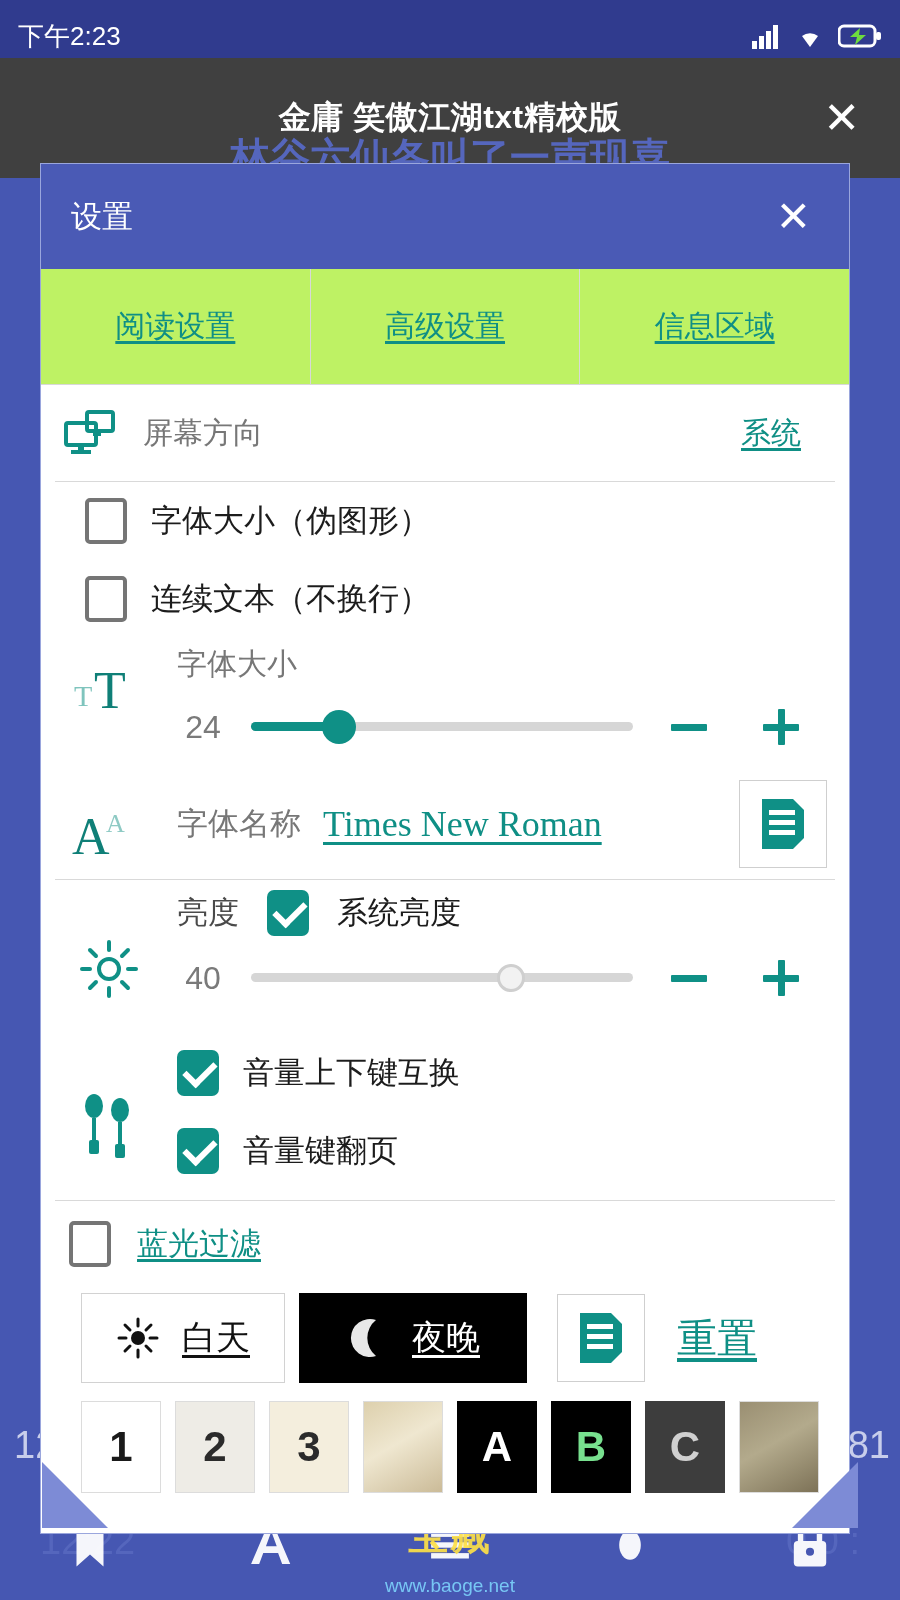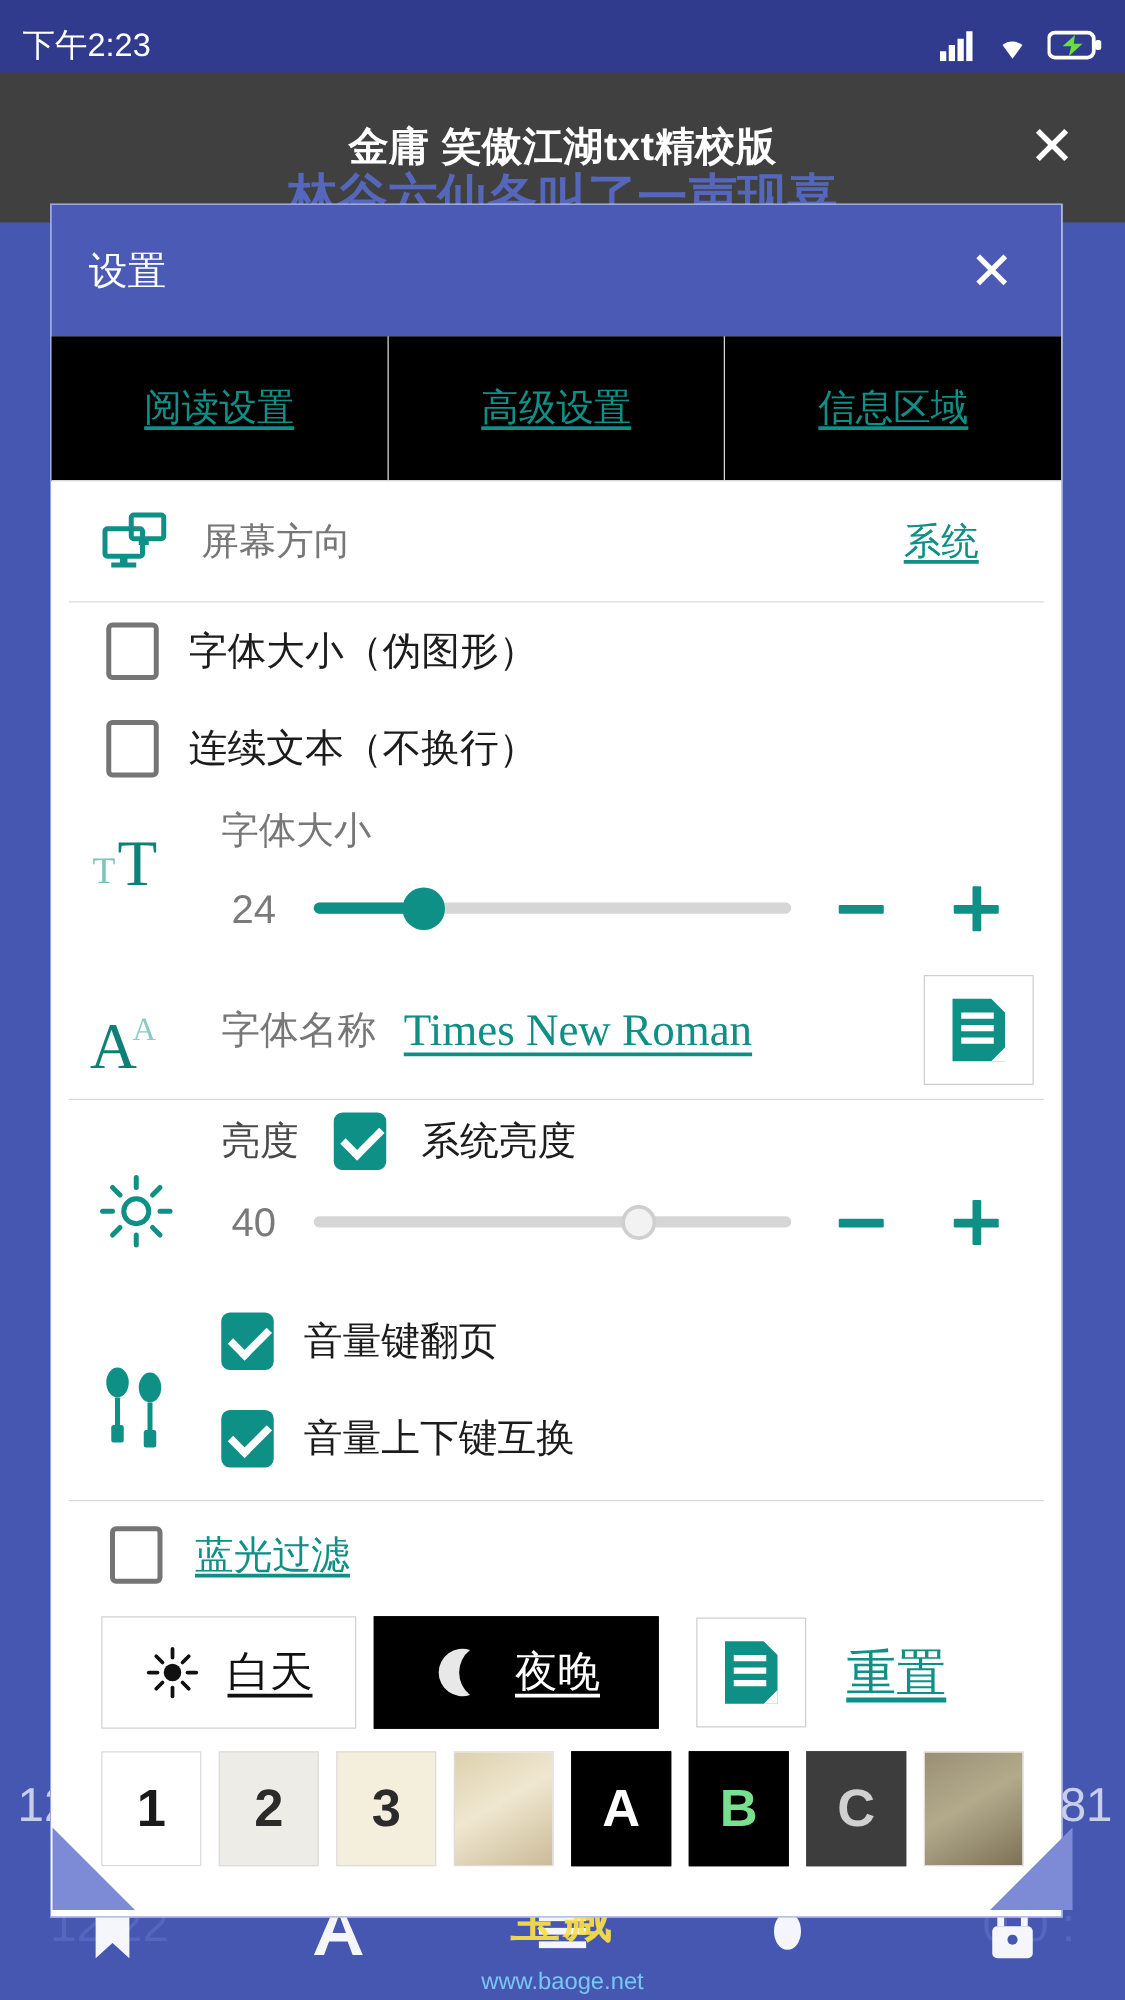--- a/index.html
+++ b/index.html
@@ -78,34 +78,34 @@
     display: flex; flex-direction: column; overflow: hidden;
   }
   .dlg-header {
     height: 105px; background: #4a5ab5; flex: 0 0 105px;
     display: flex; align-items: center; justify-content: space-between;
     padding: 0 30px 0 30px;
   }
   .dlg-title { color: #ffffff; font-size: 31px; }
   .dlg-close { color: #ffffff; font-size: 42px; font-weight: 700; line-height: 1; padding: 0 8px;}
 
-  .tabs { display: flex; height: 116px; flex: 0 0 116px; background: #000000; }
+  .tabs { display: flex; height: 116px; flex: 0 0 116px; background: #bef264; }
   .tab {
     flex: 1; display: flex; align-items: center; justify-content: center;
     border-right: 1px solid #d8d8d8; border-bottom: 1px solid #d8d8d8;
   }
   .tab:last-child { border-right: none; }
   .tab .tab-label {
     color: #0f8f85; font-size: 30px; text-decoration: underline;
     text-underline-offset: 5px;
   }
 
   .dlg-body { flex: 1; overflow: hidden; background: #fff; }
 
-  .row { display: flex; align-items: center; padding: 0 40px; }
+  .row { display: flex; align-items: center; padding: 0 22px; }
   .sep { height: 1px; background: #d9d9d9; margin: 0 14px; }
 
   
   .row-orient { height: 96px; justify-content: space-between; }
   .orient-left { display: flex; align-items: center; gap: 26px; }
   .orient-label { color: #777777; font-size: 30px; }
   .orient-value {
     color: #0f8f85; font-size: 30px; text-decoration: underline;
     text-underline-offset: 5px; margin-right: 26px;
   }
@@ -162,21 +162,21 @@
   .bright-title { color: #4a4a4a; font-size: 31px; }
   .bright-sys-label { color: #1c1c1c; font-size: 31px; }
 
   
   .block-vol { display: flex; padding: 14px 22px 10px 22px; }
   .vol-rows { flex: 1; }
   .vol-row { display: flex; align-items: center; gap: 24px; height: 78px; margin-left: 22px;}
   .vol-label { color: #1c1c1c; font-size: 31px; }
 
   
-  .row-bluelight { height: 86px; display: flex; align-items: center; gap: 26px; padding-left: 47px; }
+  .row-bluelight { height: 86px; display: flex; align-items: center; gap: 26px; padding-left: 28px; }
   .bluelight-label {
     color: #0f8f85; font-size: 31px; text-decoration: underline; text-underline-offset: 5px;
   }
 
   
   .row-modes { display: flex; align-items: center; gap: 14px; padding: 6px 22px 0 40px; }
   .mode-btn {
     height: 90px; display: flex; align-items: center; justify-content: center; gap: 22px;
     border: 1px solid #d2d2d2; background: #ffffff;
   }
@@ -422,25 +422,25 @@
           <ellipse cx="44" cy="20" rx="9" ry="12" fill="#0f9086"></ellipse>
           <path d="M18 28 v22" stroke="#0f9086" stroke-width="4" fill="none"></path>
           <path d="M44 32 v22" stroke="#0f9086" stroke-width="4" fill="none"></path>
           <rect x="13" y="50" width="10" height="14" rx="2" fill="#0f9086"></rect>
           <rect x="39" y="54" width="10" height="14" rx="2" fill="#0f9086"></rect>
         </svg>
       </div>
       <div class="vol-rows">
         <div class="vol-row">
           <span class="cb checked"></span>
-          <span class="vol-label">音量键翻页</span>
+          <span class="vol-label">音量上下键互换</span>
         </div>
         <div class="vol-row">
           <span class="cb checked"></span>
-          <span class="vol-label">音量上下键互换</span>
+          <span class="vol-label">音量键翻页</span>
         </div>
       </div>
     </div>
 
     <div class="sep"></div>
 
     <div class="row-bluelight">
       <span class="cb"></span>
       <span class="bluelight-label">蓝光过滤</span>
     </div>

